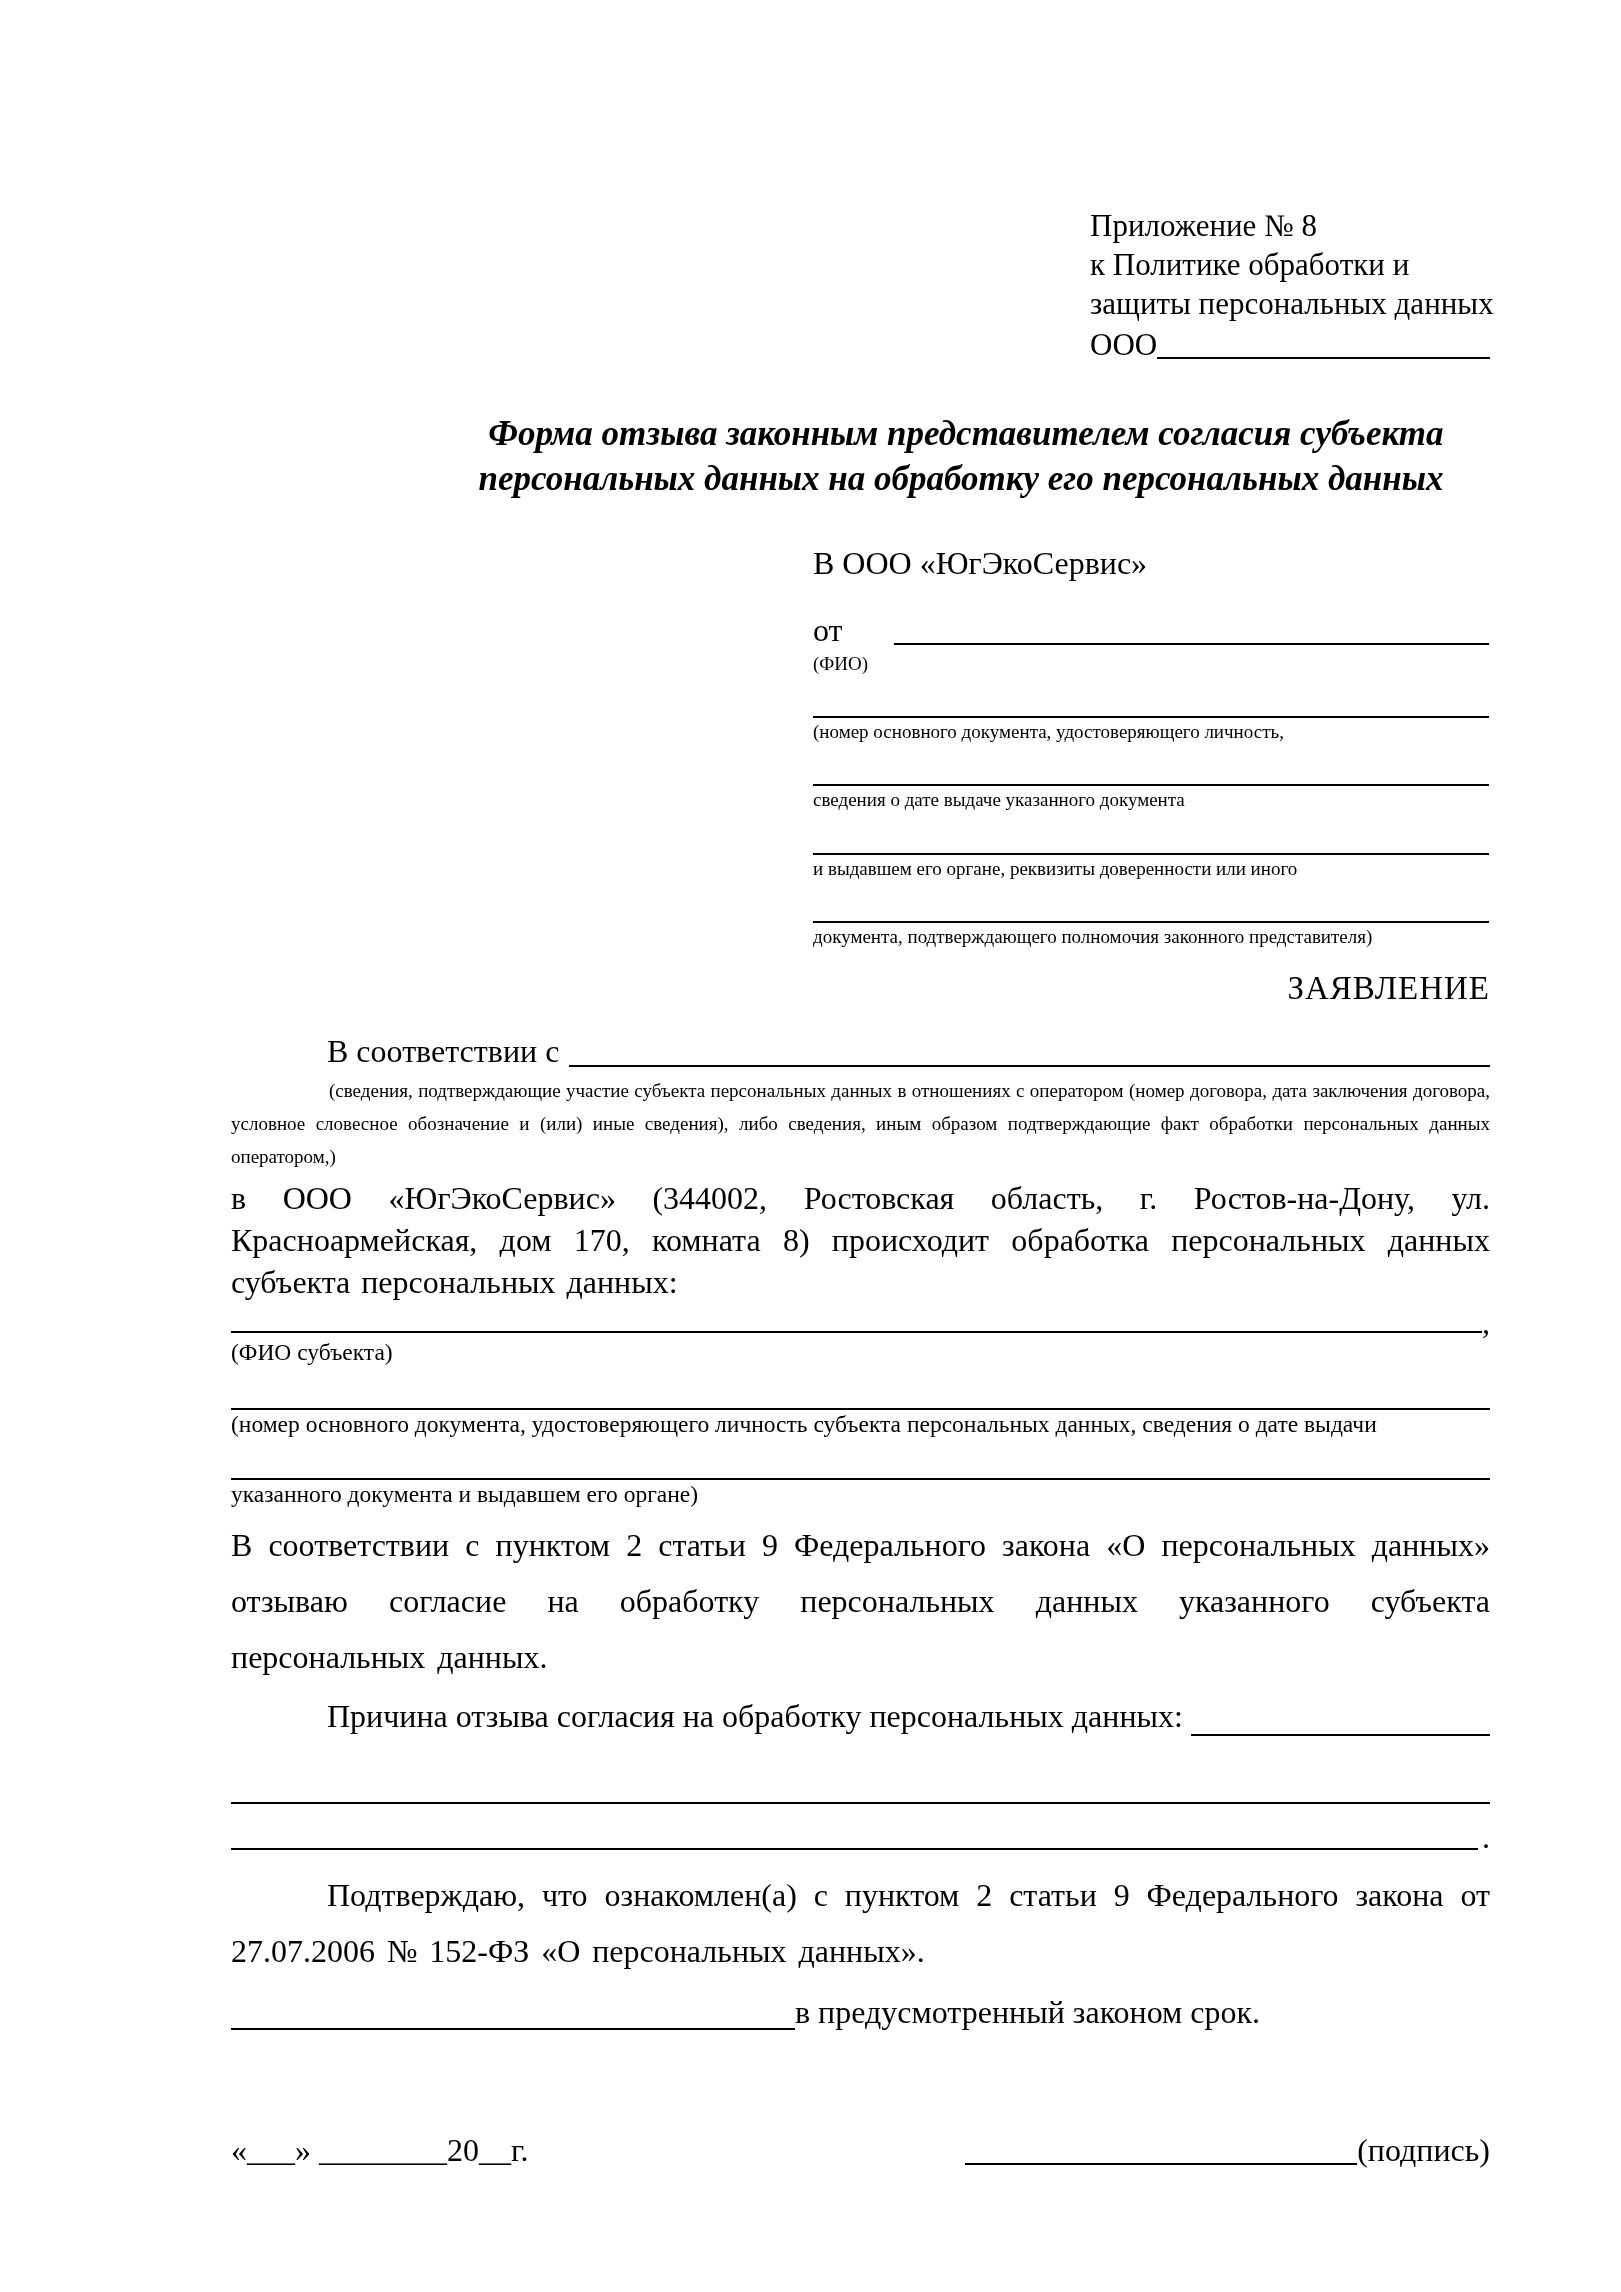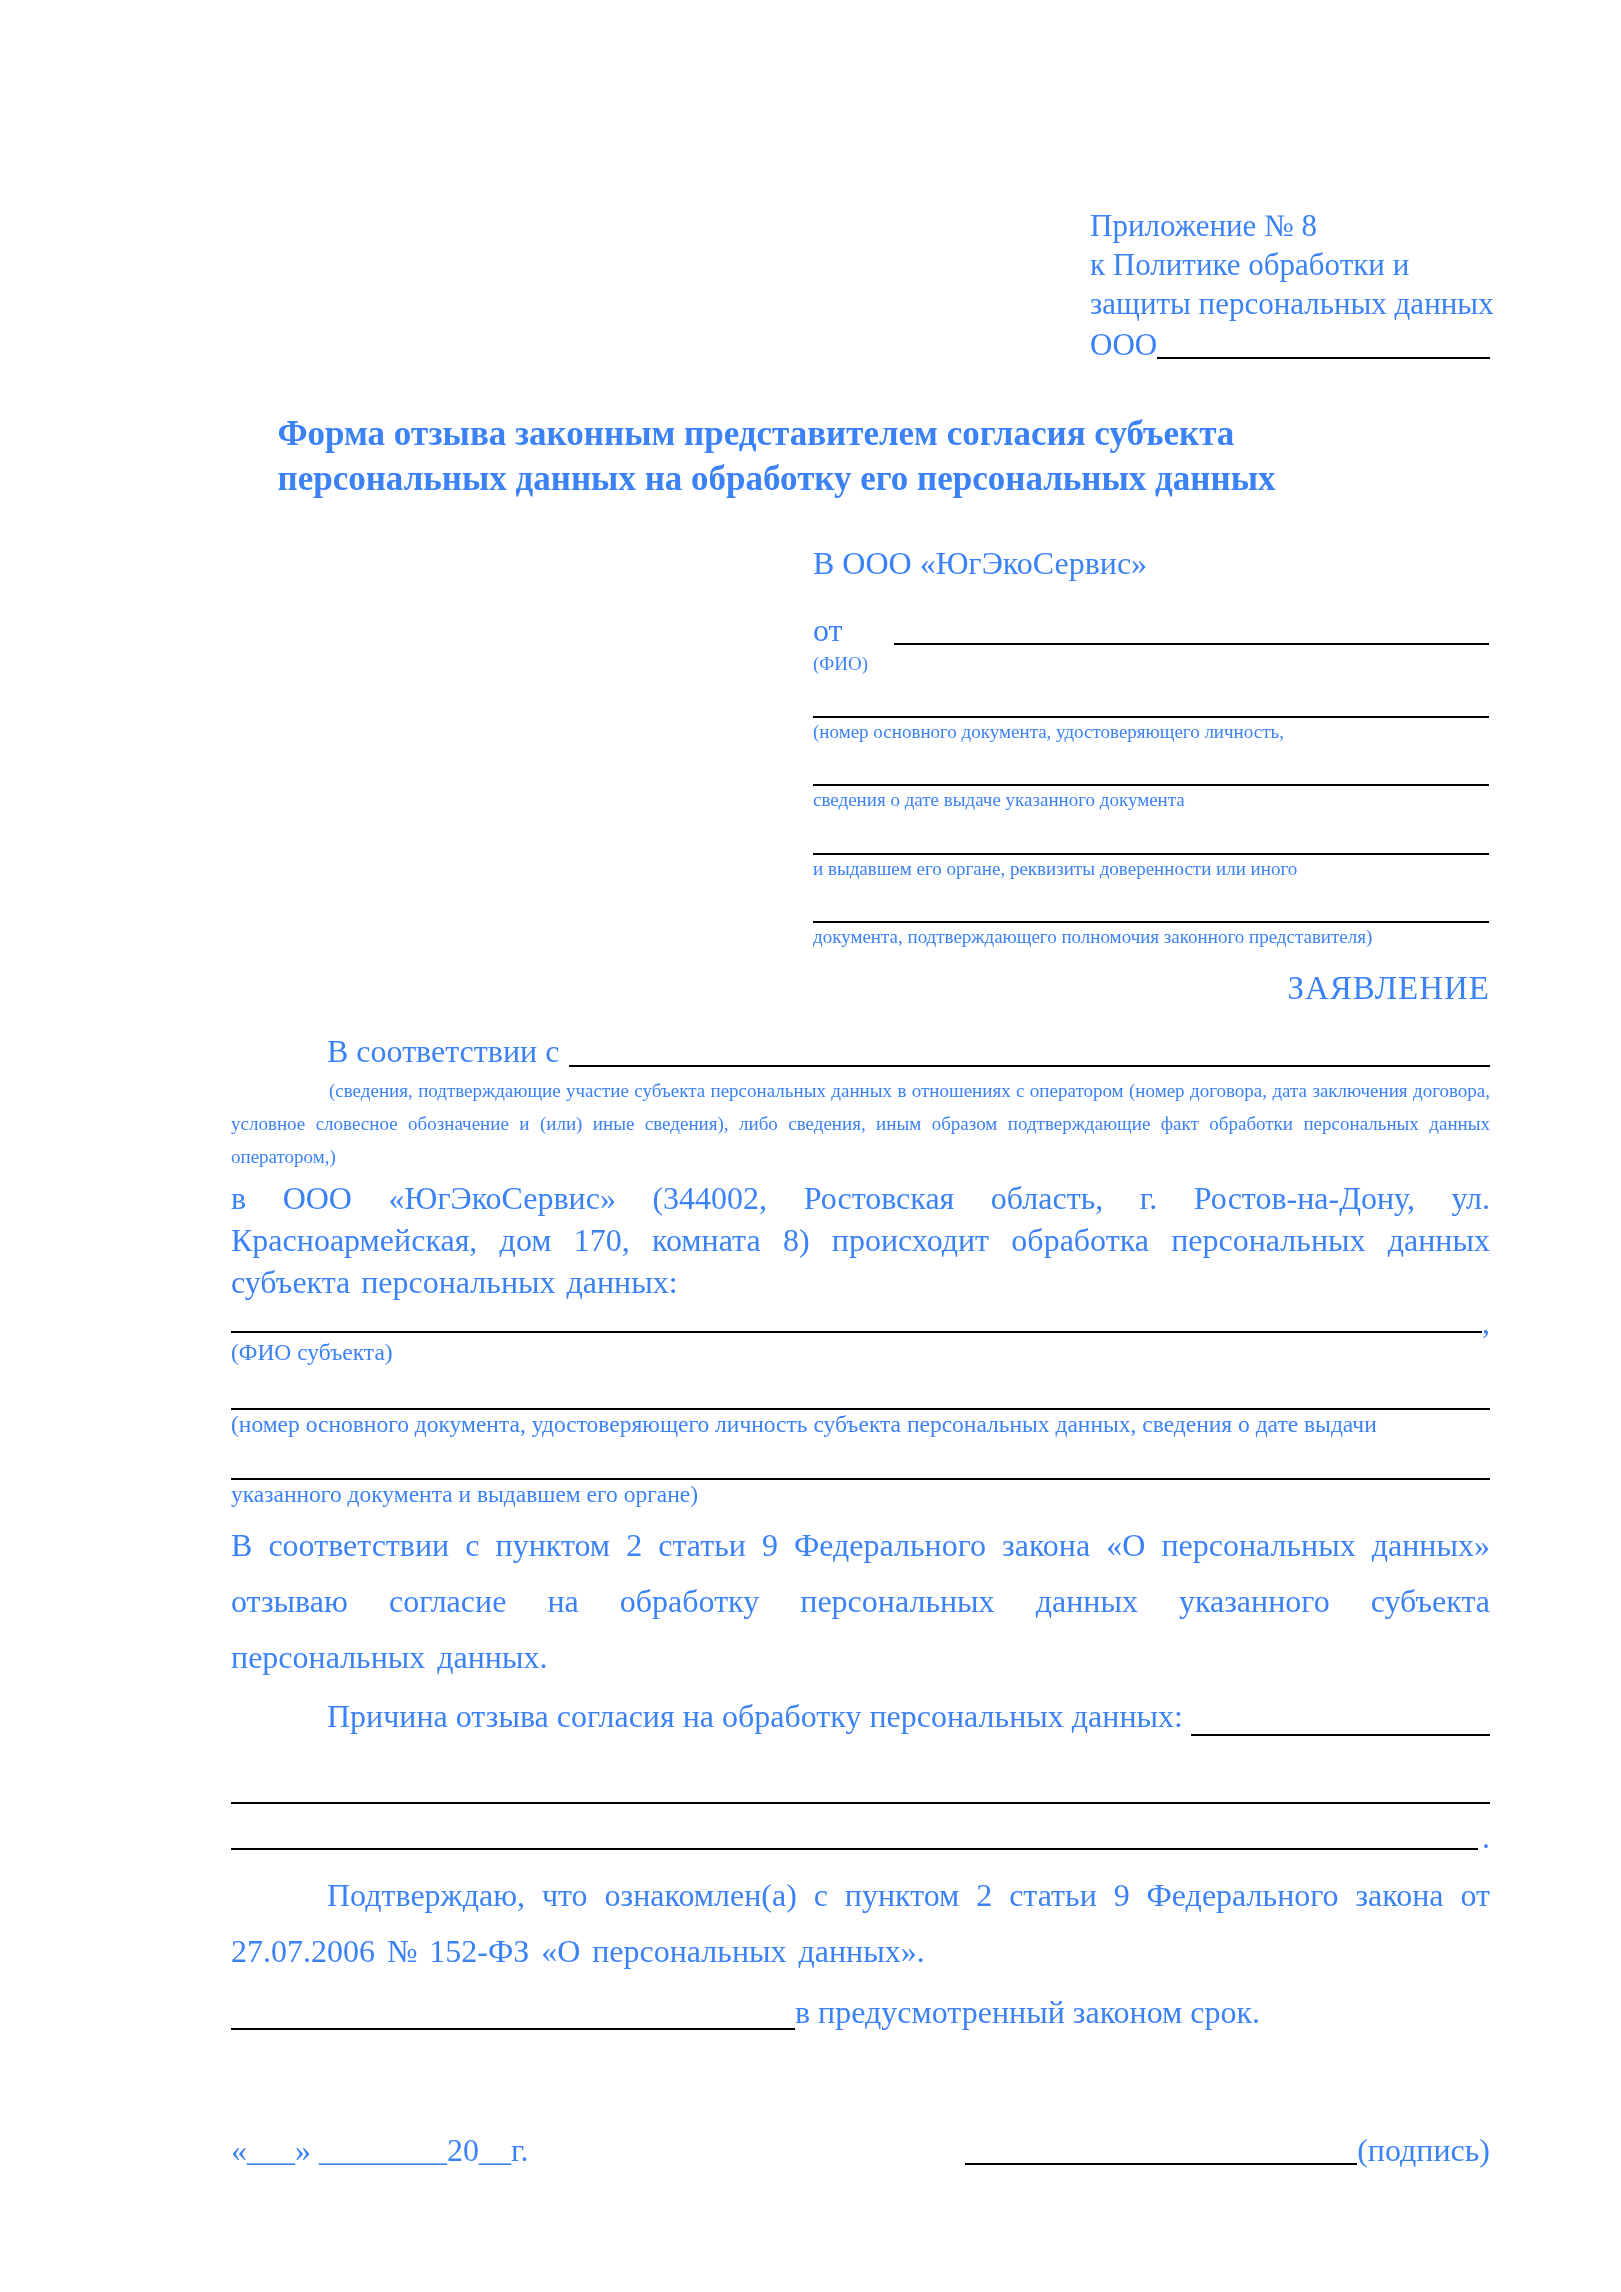--- a/index.html
+++ b/index.html
@@ -1,21 +1,21 @@
 <!DOCTYPE html>
 <html lang="ru"><head>
 <meta charset="utf-8">
 <style>
   html,body { margin:0; padding:0; background:#e8e8e8; }
   .page {
     position:relative;
     width:1621px; height:2293px;
     margin:0 auto;
     background:#ffffff;
-    color:#3b82f6;
+    color:#000000;
     font-family:"Liberation Serif","DejaVu Serif",serif;
     font-size:32px;
     box-sizing:border-box;
     padding:206px 131px 0 231px; 
     overflow:hidden;
   }
   .content { width:1259px; }
 
   
   .header-note { margin-left:859px; width:400px; font-size:31px; line-height:39px; }
@@ -25,21 +25,22 @@
 
   
   .fill  { flex:1 1 auto; border-bottom:2.9px solid #000; margin-bottom:4.9px; min-width:29px; }
   .row   { display:flex; align-items:flex-end; }
   .blankline { border-bottom:2.9px solid #000; }
 
   
   .title {
     margin:47px auto 0 auto; max-width:1166px;
     font-size:35px; line-height:45px; font-weight:bold;
-    text-align:left;
+    text-align:right;
+    font-style:italic;
   }
 
   
   .addressee { margin-left:582px; width:676px; margin-top:43px; }
   .addr-to { line-height:39px; }
   .addr-from { margin-top:23.5px; height:43px;gap:40px; }
   .addr-from .prefix { line-height:39px; padding-right:11.8px; }
   .caption { font-size:19px; line-height:27.4px; text-align:left; }
   .addr-blank { height:39px; }
 

